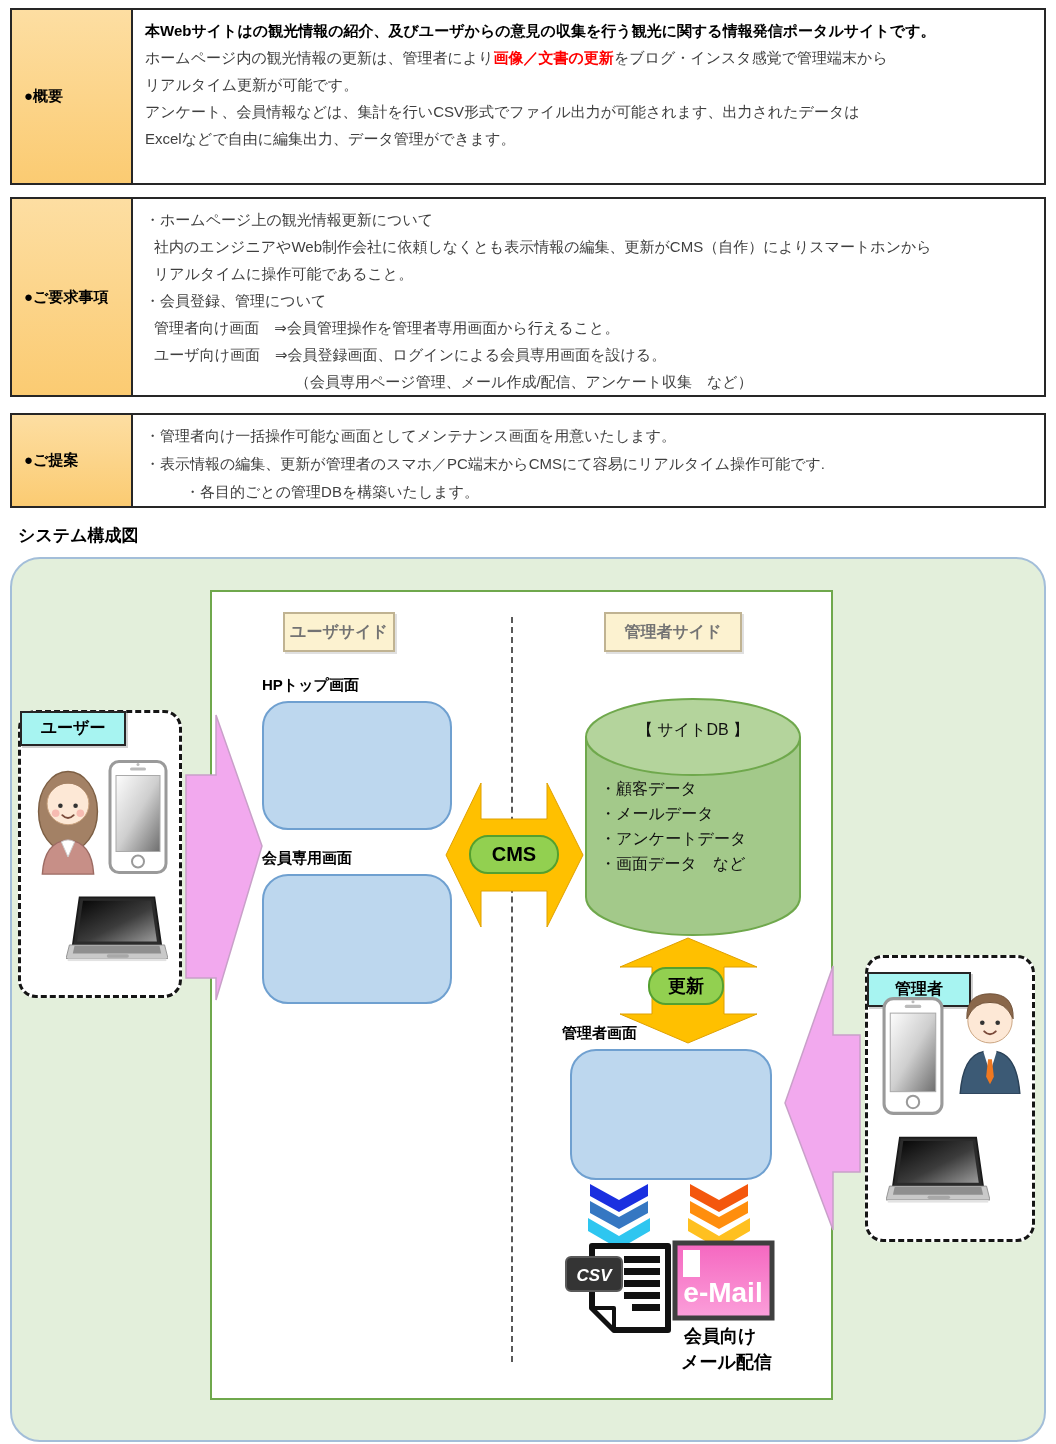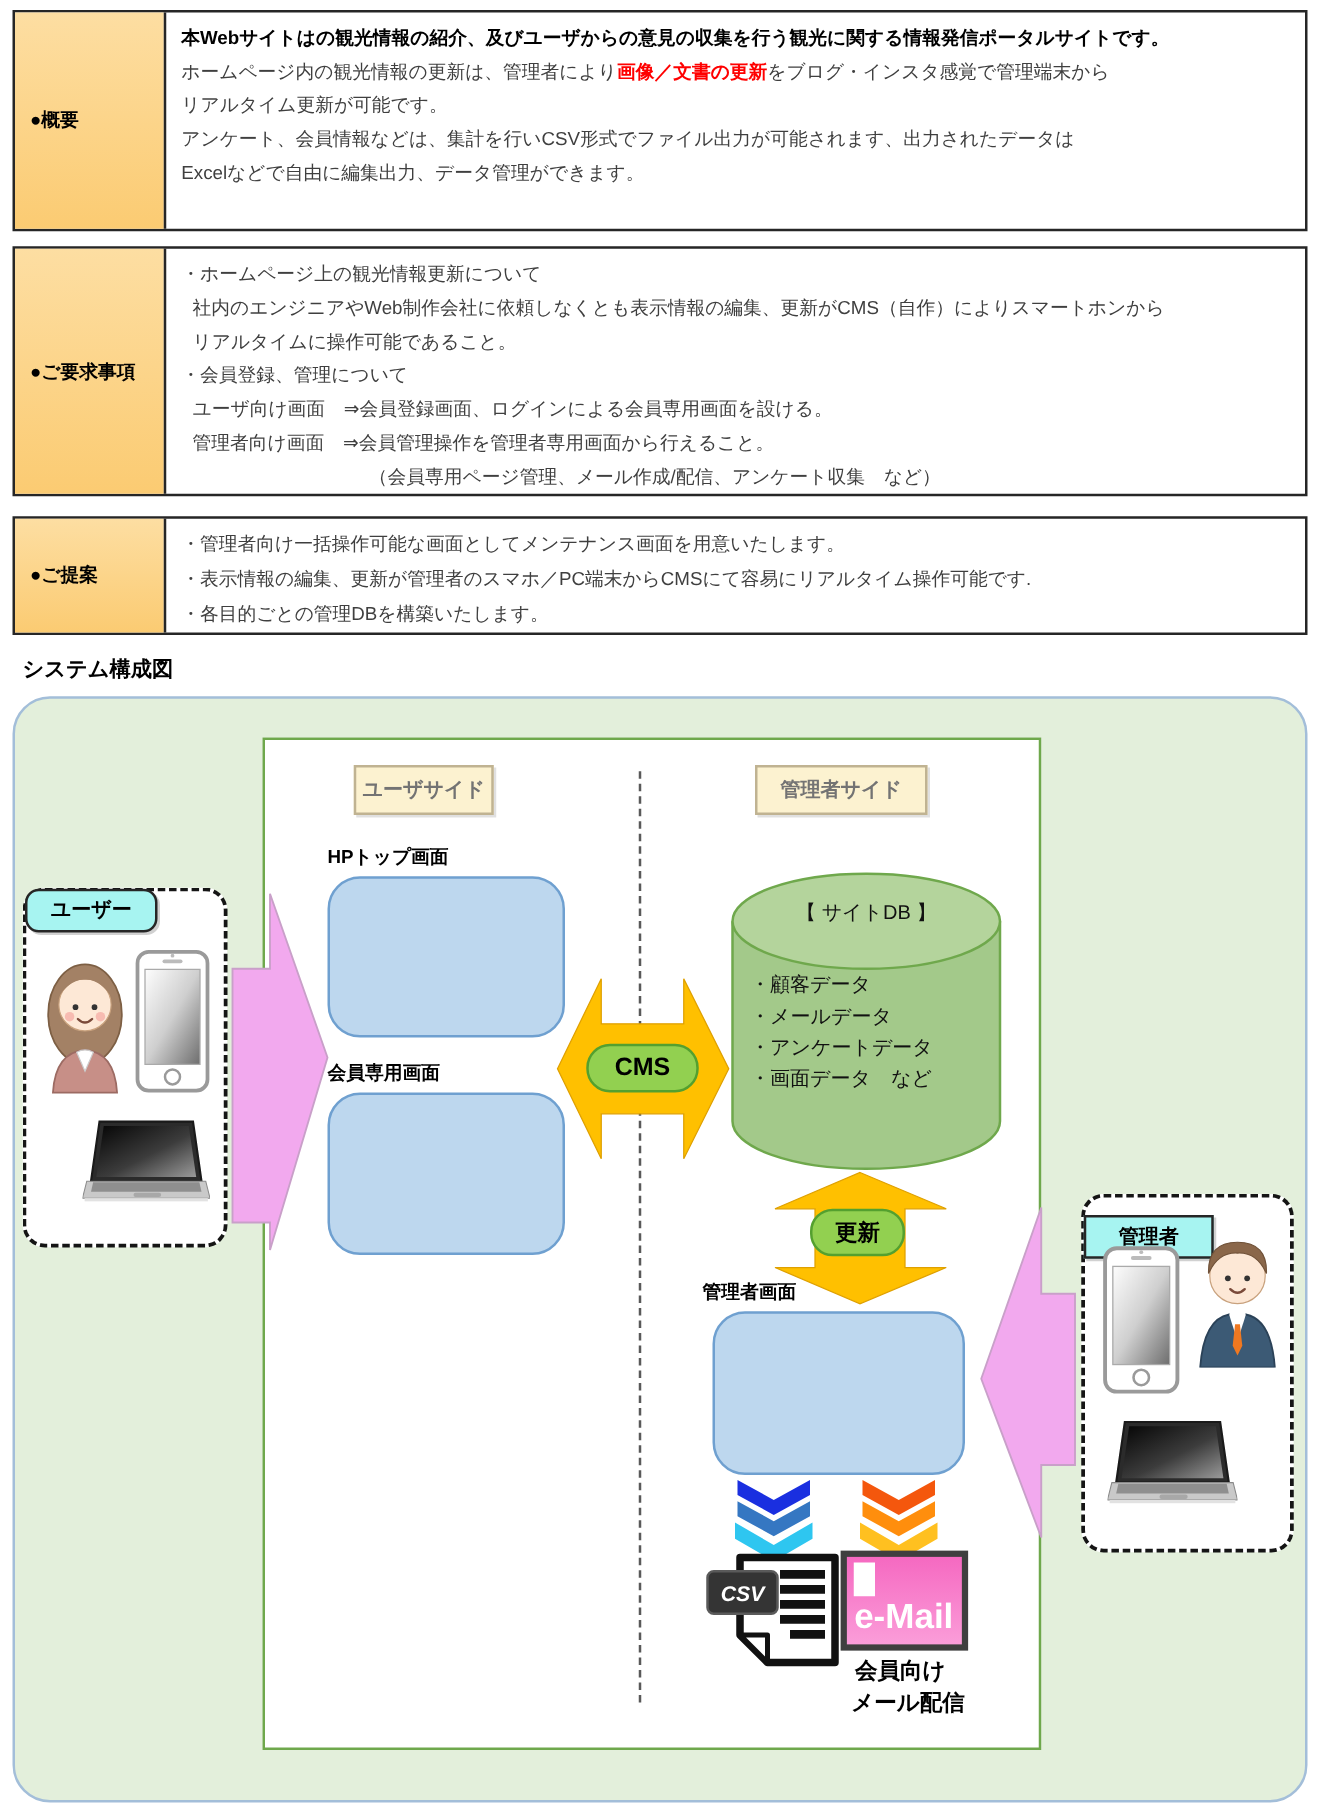--- a/index.html
+++ b/index.html
@@ -36,21 +36,21 @@
 
   .screen-rect{position:absolute;background:#BDD7EE;border:2px solid #6FA0D0;border-radius:26px;box-sizing:border-box;}
   #rect-hp{left:262px;top:701px;width:190px;height:129px;}
   #rect-member{left:262px;top:874px;width:190px;height:130px;}
   #rect-admin{left:570px;top:1049px;width:202px;height:131px;}
 
   .actor-box{position:absolute;background:#fff;border:3px dashed #151515;border-radius:18px;box-sizing:border-box;}
   #user-box{left:18px;top:710px;width:164px;height:288px;}
   #admin-box{left:865px;top:955px;width:170px;height:287px;}
   .actor-tag{position:absolute;background:#A7F4F1;border:2px solid #262626;box-shadow:2px 2px 0 rgba(0,0,0,.18);display:flex;align-items:center;justify-content:center;font-size:16px;font-weight:bold;color:#000;box-sizing:border-box;}
-  #user-tag{left:20px;top:711px;width:106px;height:35px;border-radius:11px;}
+  #user-tag{left:20px;top:711px;width:106px;height:35px;}
   #admin-tag{left:867px;top:972px;width:104px;height:35px;}
 
   #db-title{position:absolute;left:586px;top:720px;width:214px;text-align:center;font-size:16px;color:#111;}
   #db-items{position:absolute;left:600px;top:776px;font-size:16px;color:#111;line-height:25px;}
 
   .pill-label{position:absolute;display:flex;align-items:center;justify-content:center;font-weight:bold;color:#000;}
   #cms-label{left:470px;top:836px;width:88px;height:37px;font-size:20px;}
   #update-label{left:649px;top:968px;width:74px;height:36px;font-size:18px;}
 
   .mail-cap{position:absolute;font-size:18px;font-weight:bold;color:#000;}
@@ -75,32 +75,32 @@
     </div>
   </div>
 
   <div class="tbl" id="tbl-requirements">
     <div class="tbl-label">●ご要求事項</div>
     <div class="tbl-body">
       <div class="tl">・ホームページ上の観光情報更新について</div>
       <div class="tl ind1">社内のエンジニアやWeb制作会社に依頼しなくとも表示情報の編集、更新がCMS（自作）によりスマートホンから</div>
       <div class="tl ind1">リアルタイムに操作可能であること。</div>
       <div class="tl">・会員登録、管理について</div>
+      <div class="tl ind1">管理者向け画面　⇒会員管理操作を管理者専用画面から行えること。</div>
       <div class="tl ind1">ユーザ向け画面　⇒会員登録画面、ログインによる会員専用画面を設ける。</div>
-      <div class="tl ind1">管理者向け画面　⇒会員管理操作を管理者専用画面から行えること。</div>
       <div class="tl ind2">（会員専用ページ管理、メール作成/配信、アンケート収集　など）</div>
     </div>
   </div>
 
   <div class="tbl" id="tbl-proposal">
     <div class="tbl-label">●ご提案</div>
     <div class="tbl-body">
       <div class="tl" style="line-height:28px;">・管理者向け一括操作可能な画面としてメンテナンス画面を用意いたします。</div>
       <div class="tl" style="line-height:28px;">・表示情報の編集、更新が管理者のスマホ／PC端末からCMSにて容易にリアルタイム操作可能です.</div>
-      <div class="tl" style="line-height:28px;">・各目的ごとの管理DBを構築いたします。</div>
+      <div class="tl" style="line-height:28px;margin-left:40px;">・各目的ごとの管理DBを構築いたします。</div>
     </div>
   </div>
 
   <div id="diagram-title">システム構成図</div>
   <div id="green-box"></div>
   <div id="white-box"></div>
   <div id="separator"></div>
 
   <div class="side-label" id="user-side-label">ユーザサイド</div>
   <div class="side-label" id="admin-side-label">管理者サイド</div>

